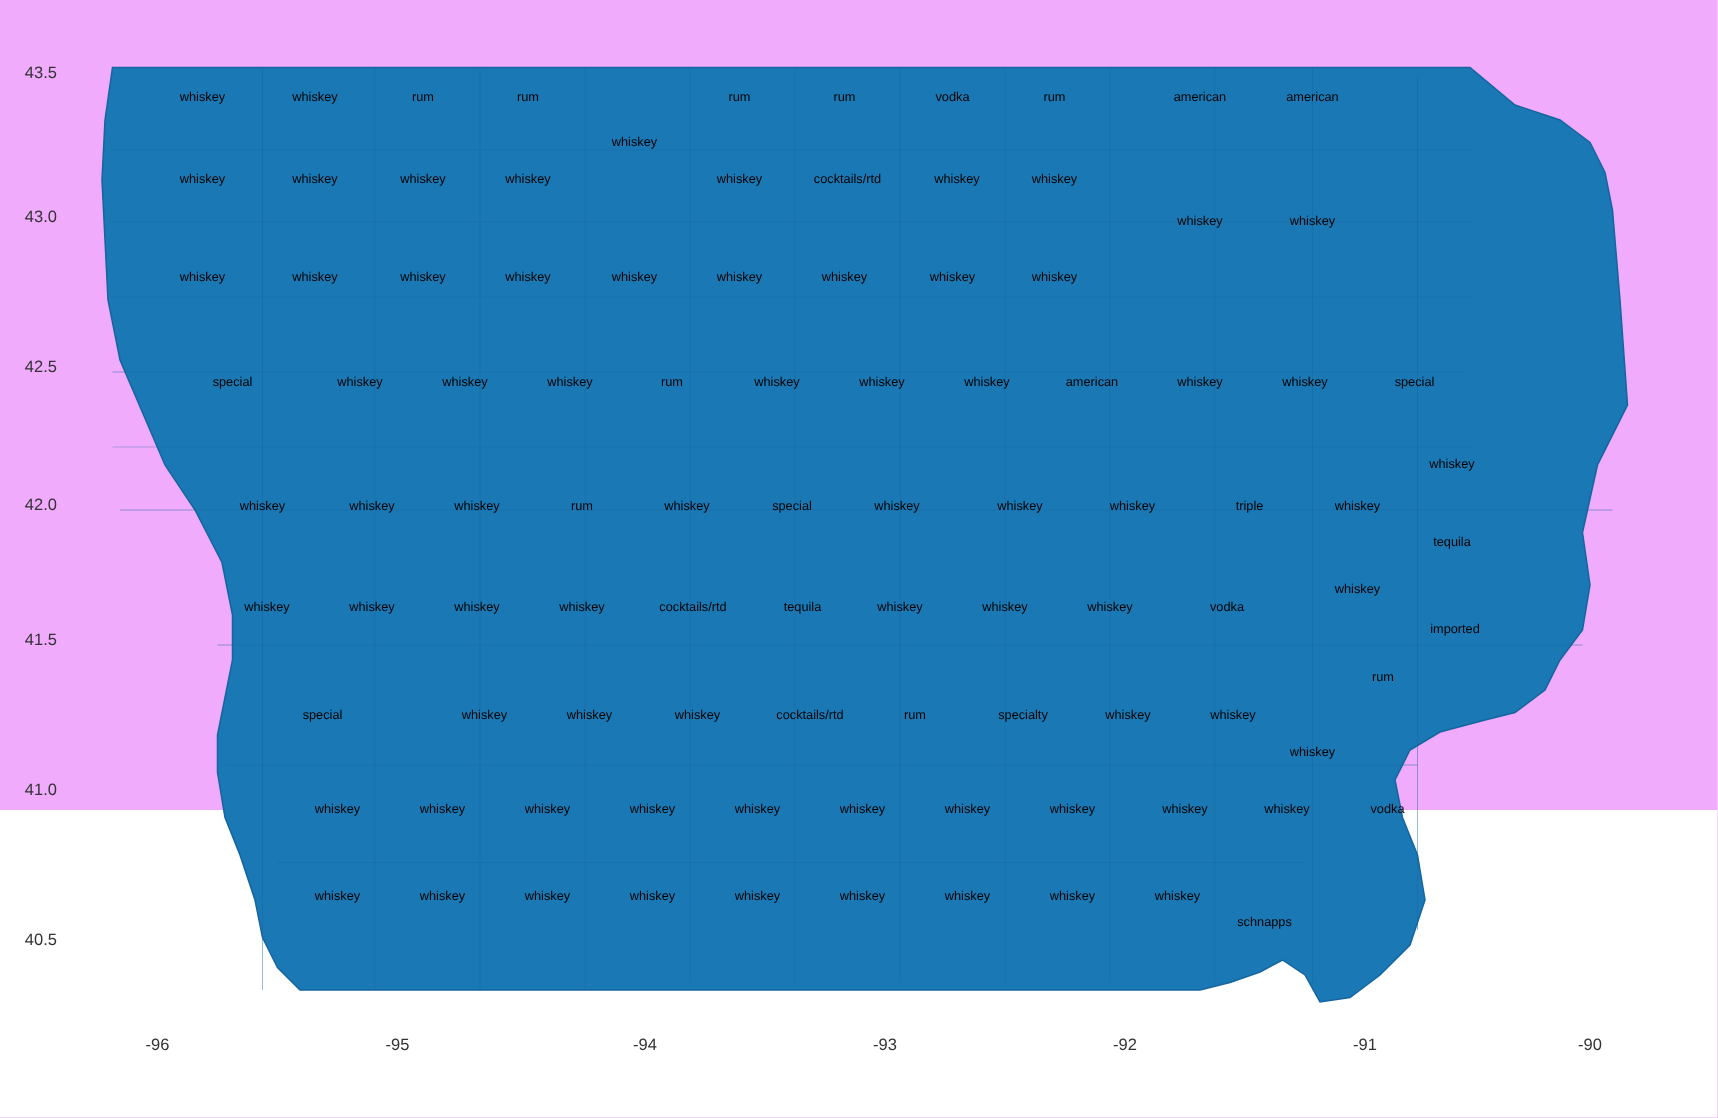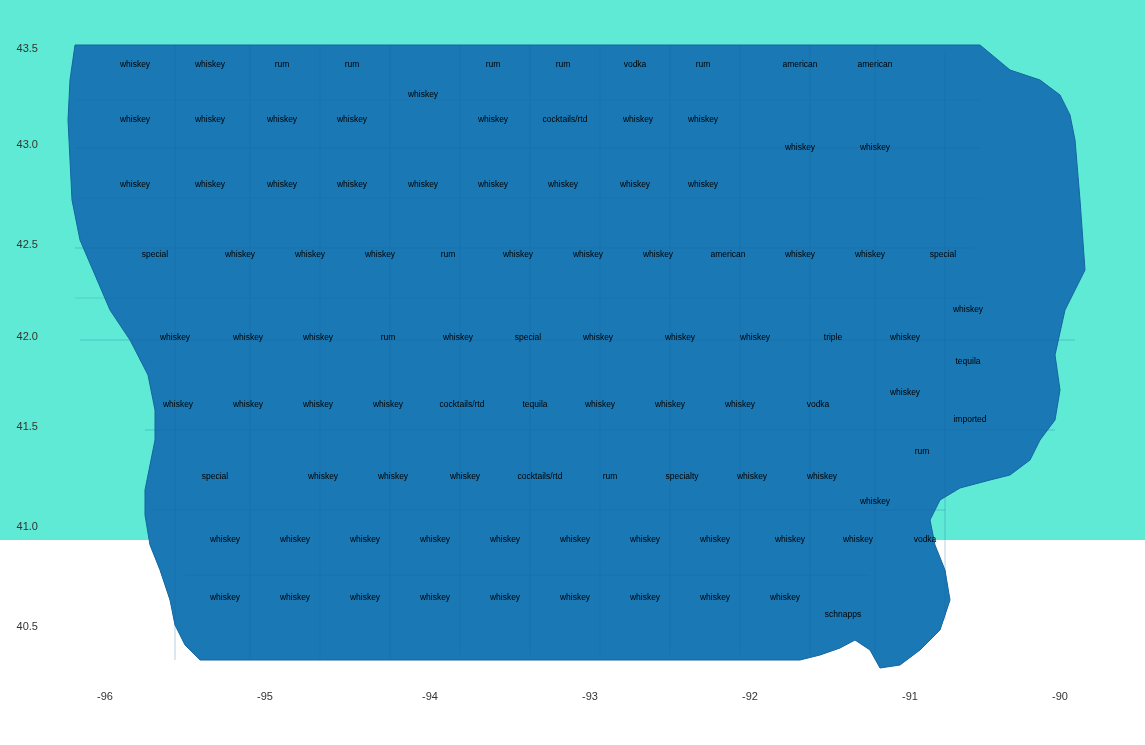--- a/index.html
+++ b/index.html
@@ -7,21 +7,21 @@
       background: #fff;
       font-family: Arial, sans-serif;
       width: 1145px;
       height: 745px;
       overflow: hidden;
     }
     #chart-container {
       position: relative;
       width: 1145px;
       height: 540px;
-      background: #5eead4;
+      background: #f0abfc;
     }
     .axis-label {
       font-size: 11px;
       fill: #333;
     }
     .county-label {
       font-size: 8.5px;
       fill: #000;
       text-anchor: middle;
       dominant-baseline: middle;

